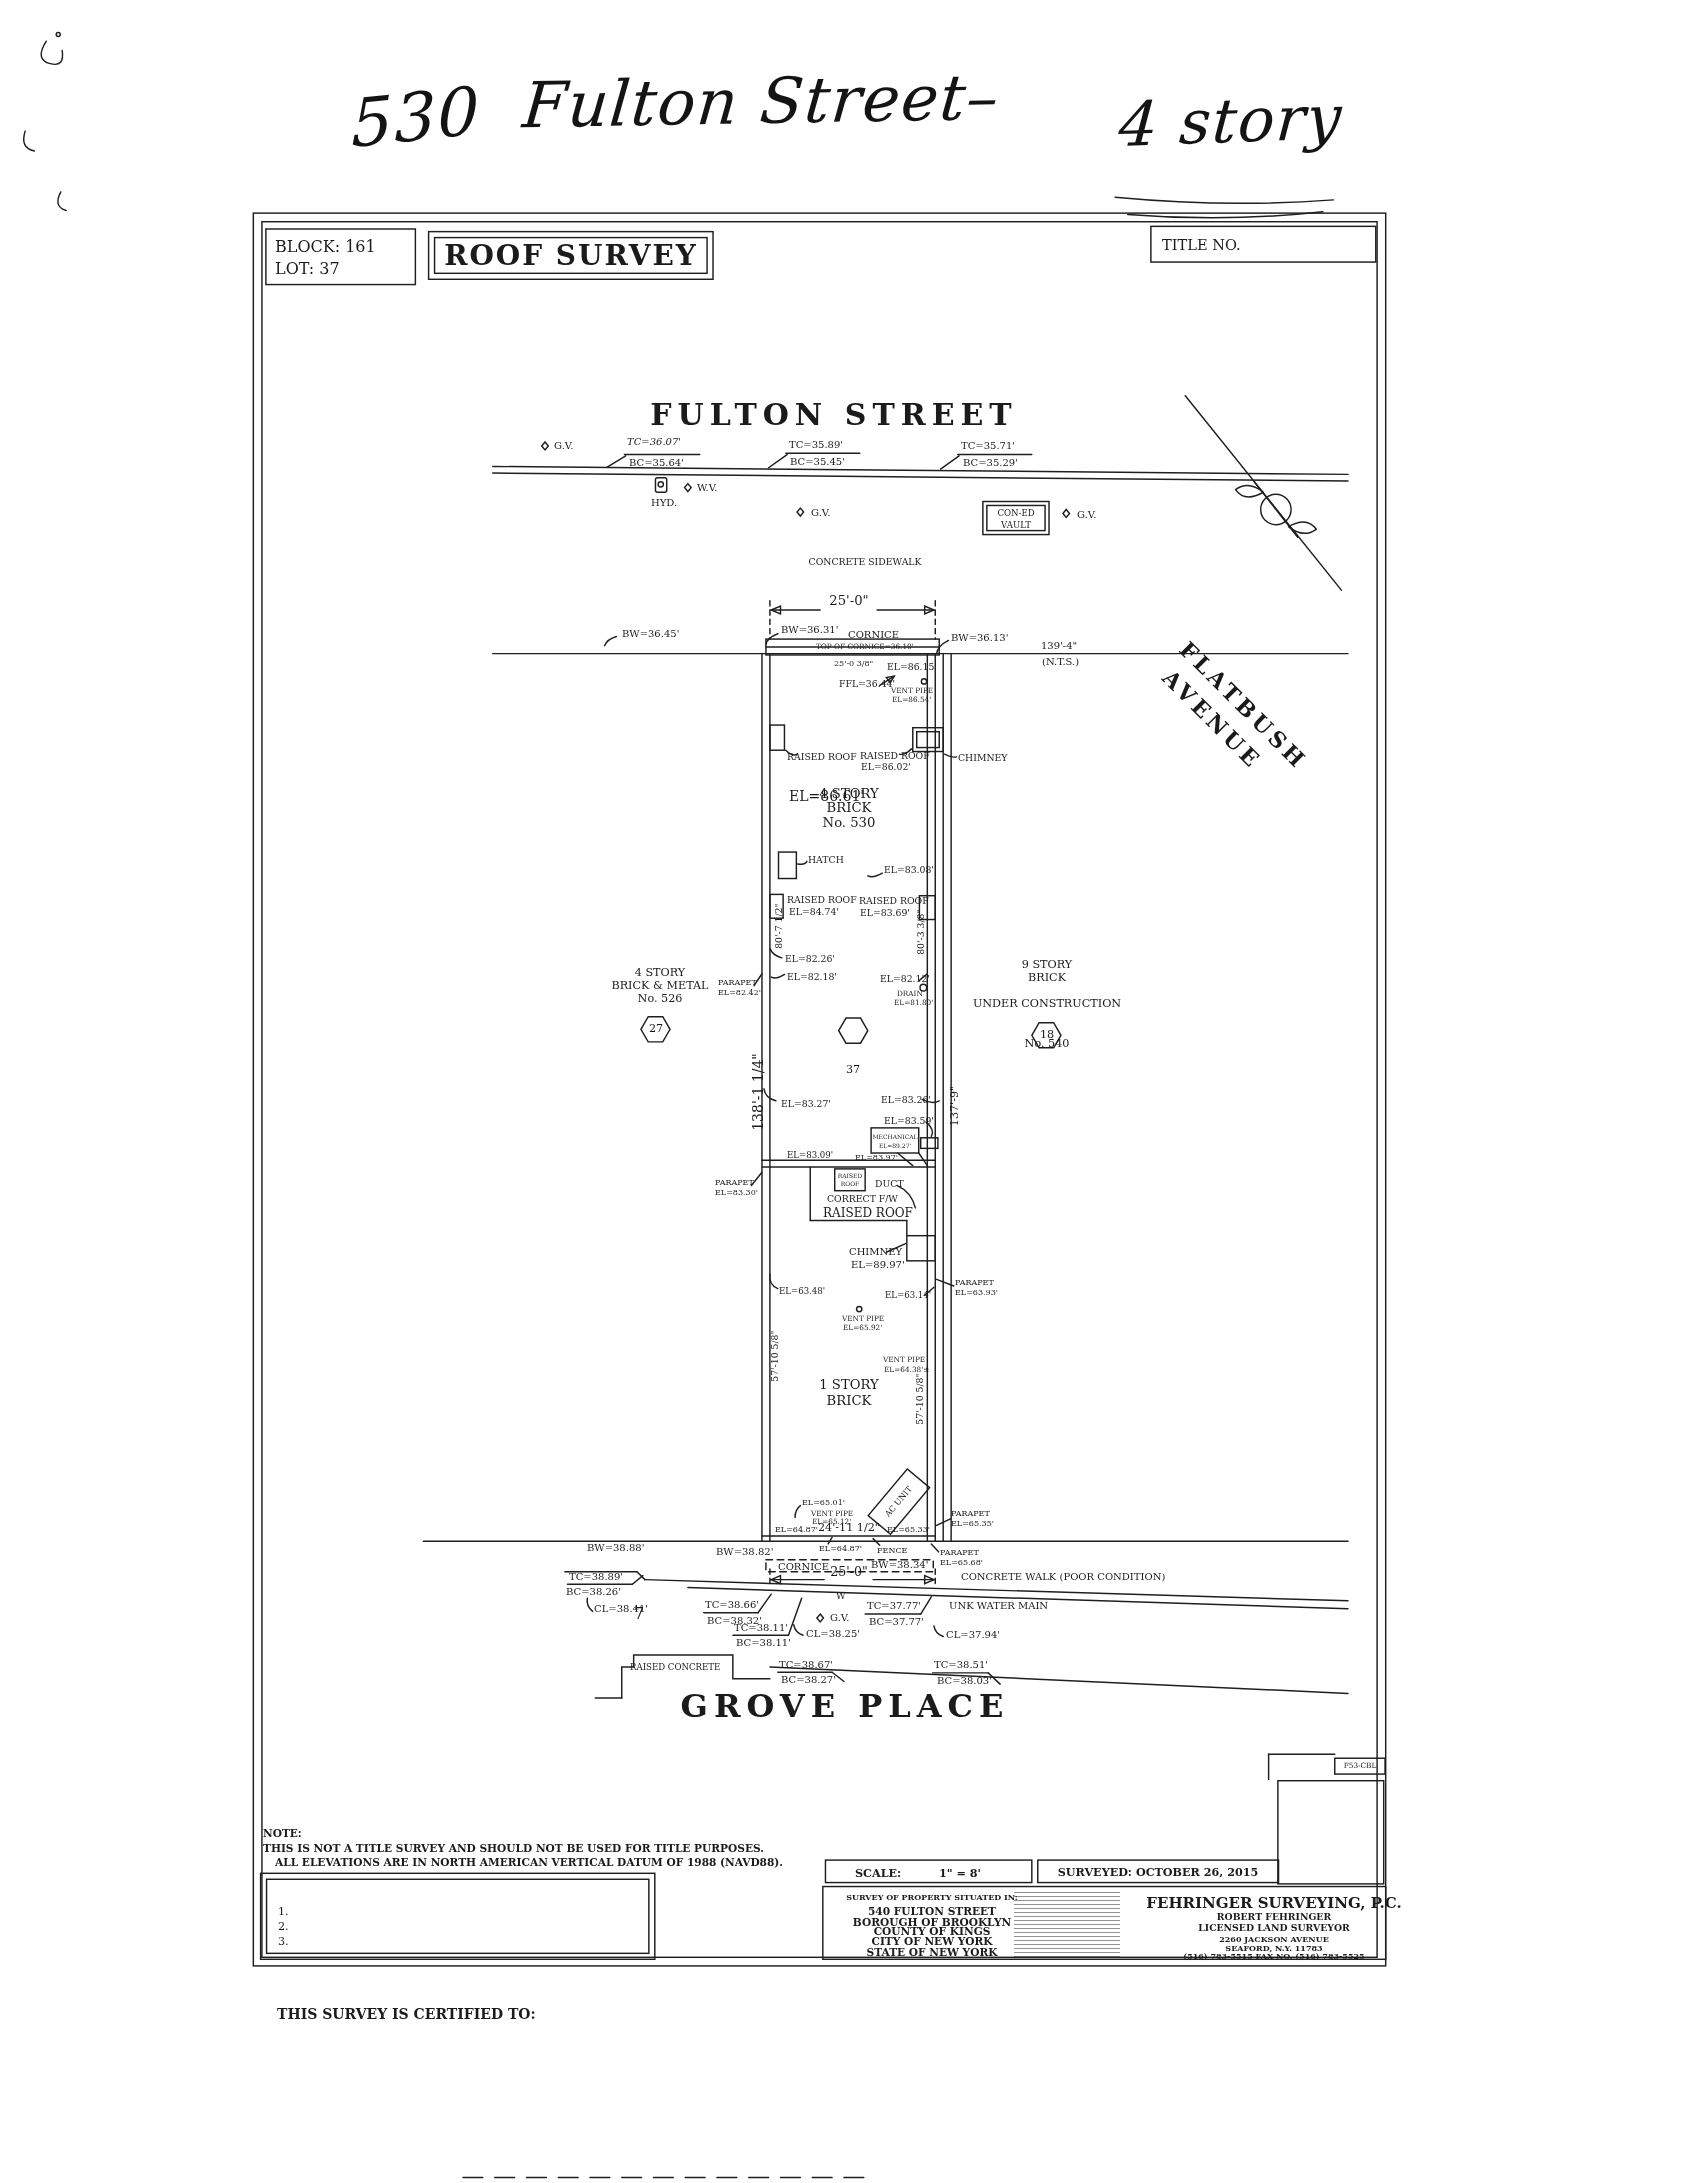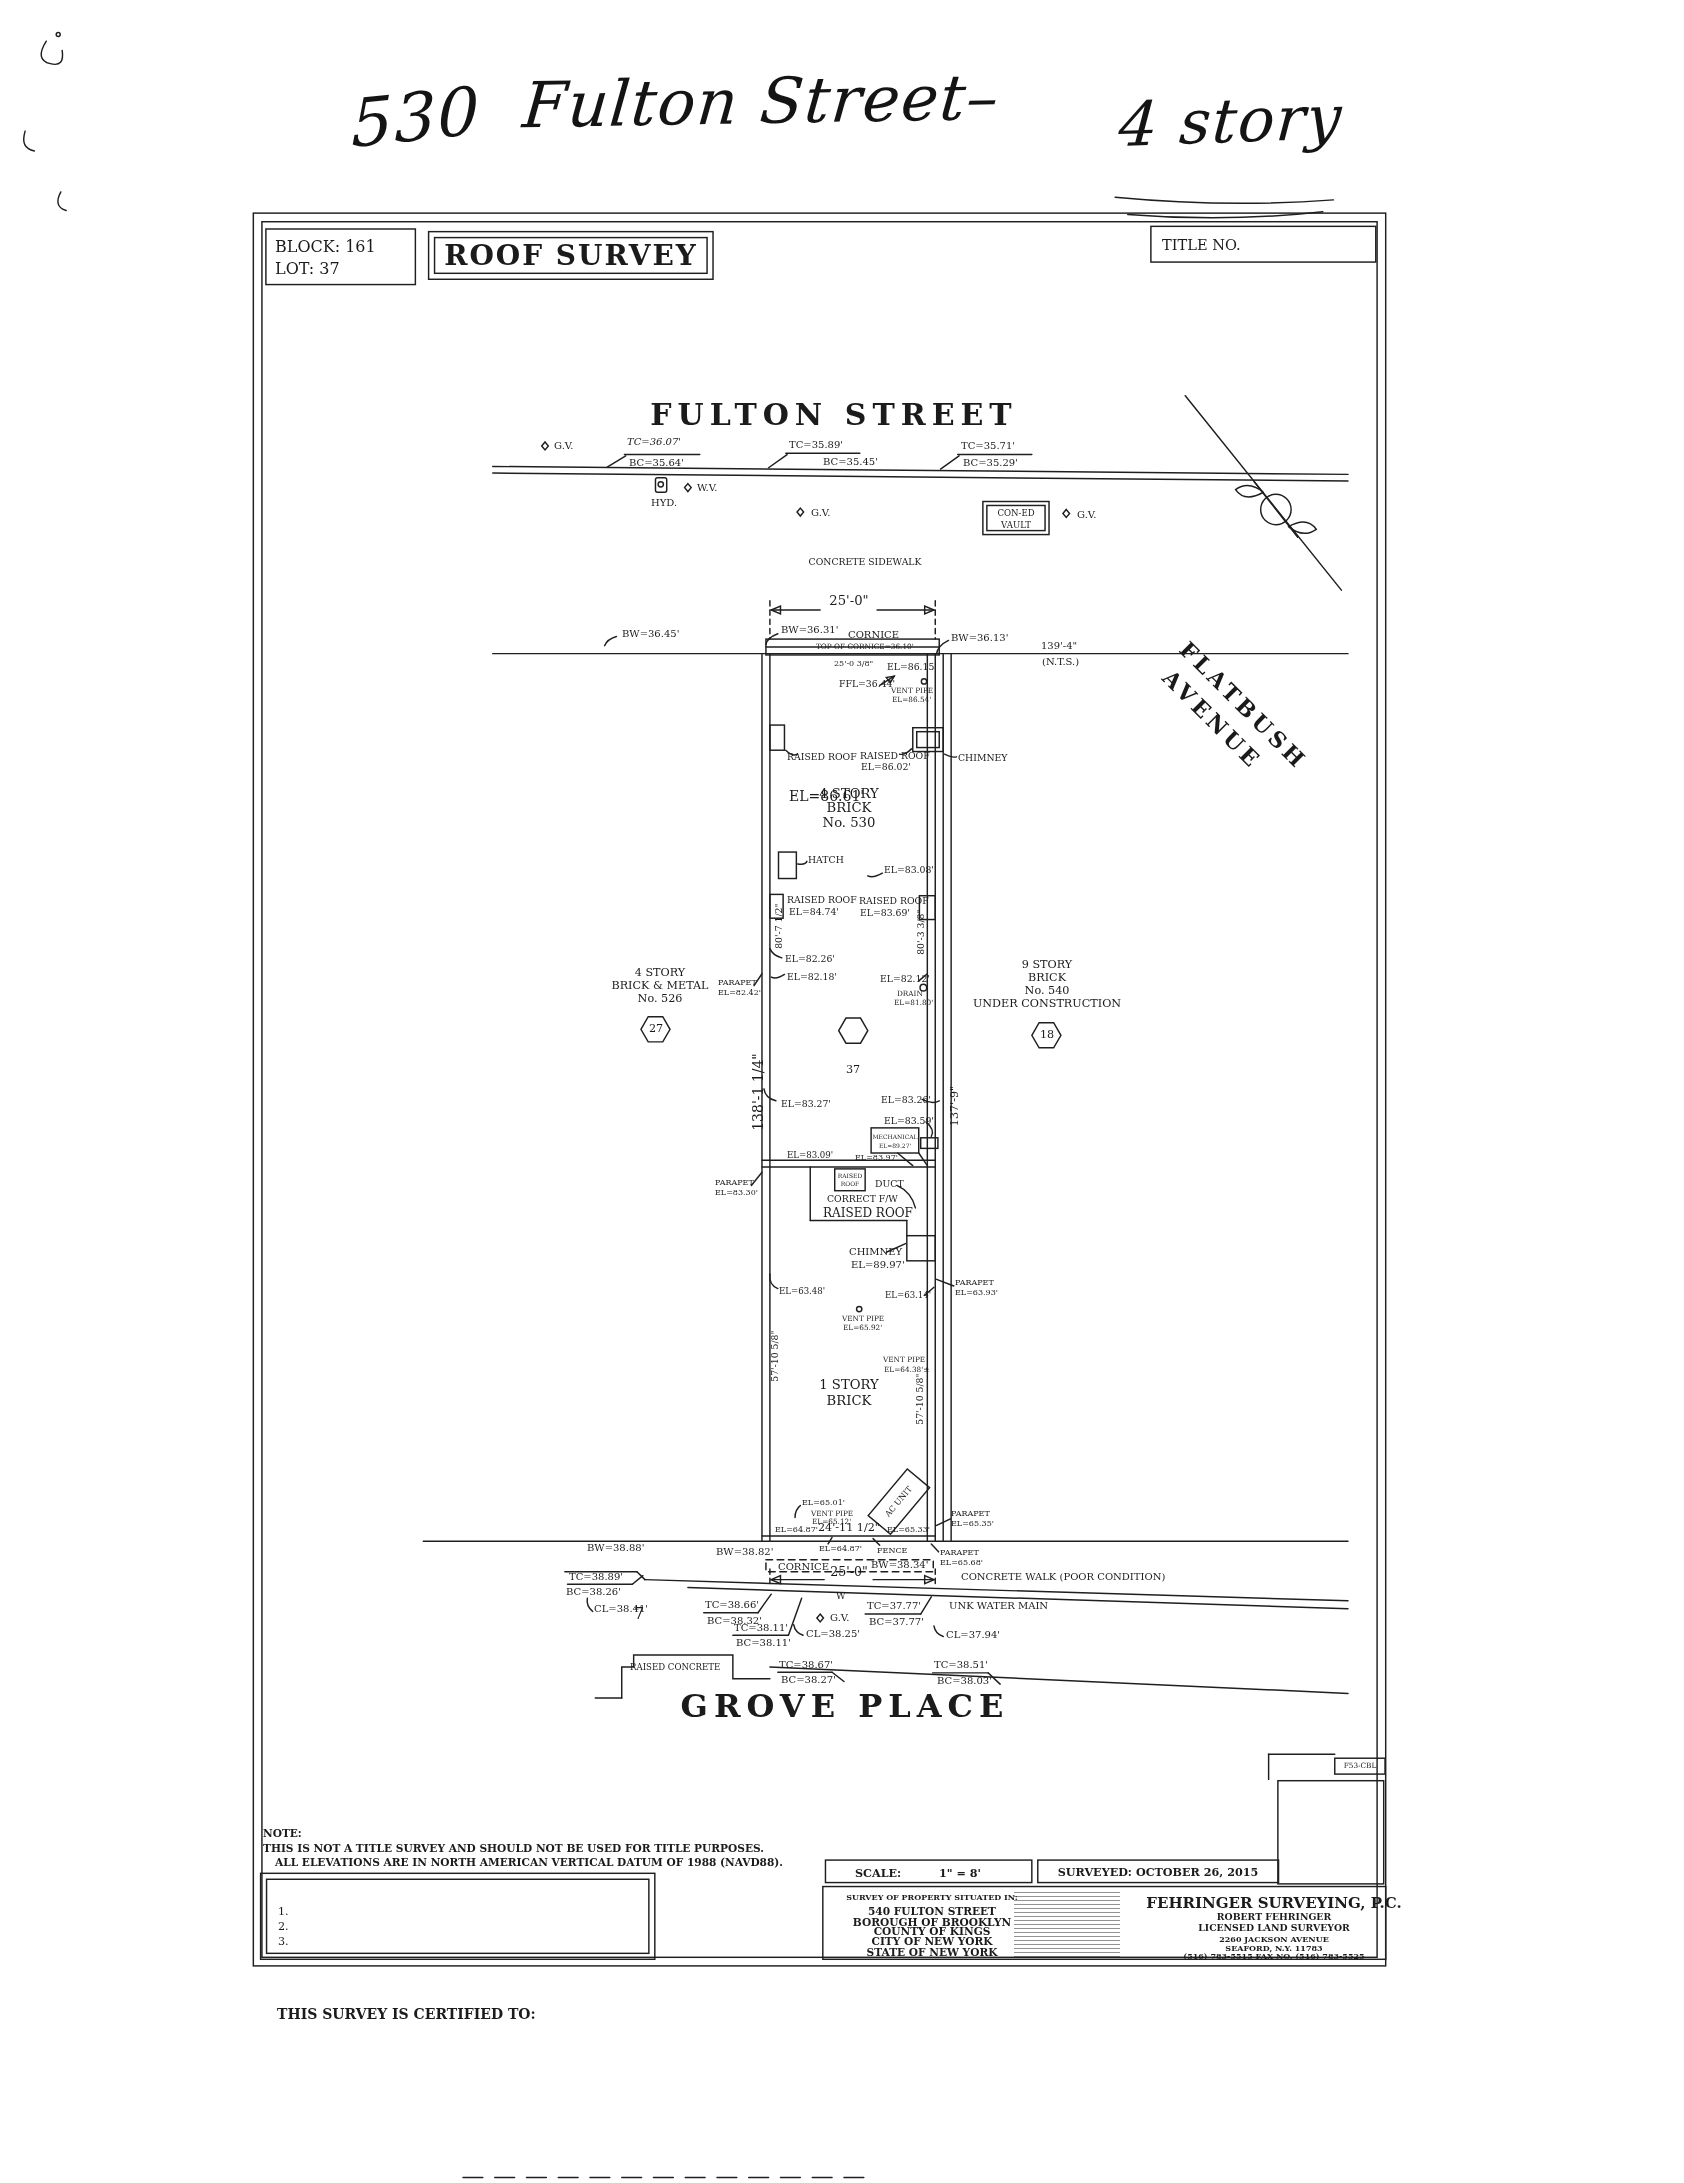--- a/index.html
+++ b/index.html
@@ -283,21 +283,21 @@
     <span>FLATBUSH</span>
     <span>AVENUE</span>
   </div>
 
   <div>
 
   <div class="lbl" style="left: 554px; top: 446px; font-size: 10px; transform: translate(0px, -50%);">G.V.</div>
       <div class="lbl" style="left: 627px; top: 442px; font-size: 10px; transform: translate(0px, -50%); font-style: italic;">TC=36.07'</div>
       <div class="lbl" style="left: 629px; top: 463px; font-size: 10px; transform: translate(0px, -50%);">BC=35.64'</div>
       <div class="lbl" style="left: 789px; top: 445px; font-size: 10px; transform: translate(0px, -50%);">TC=35.89'</div>
-      <div class="lbl" style="left: 790px; top: 462px; font-size: 10px; transform: translate(0px, -50%); margin-left: 33px;">BC=35.45'</div>
+      <div class="lbl" style="left: 790px; top: 462px; font-size: 10px; transform: translate(0px, -50%);">BC=35.45'</div>
       <div class="lbl" style="left: 961px; top: 446px; font-size: 10px; transform: translate(0px, -50%);">TC=35.71'</div>
       <div class="lbl" style="left: 963px; top: 463px; font-size: 10px; transform: translate(0px, -50%);">BC=35.29'</div>
       <div class="lbl" style="left: 651px; top: 503px; font-size: 10px; transform: translate(0px, -50%);">HYD.</div>
       <div class="lbl" style="left: 697px; top: 488px; font-size: 10px; transform: translate(0px, -50%);">W.V.</div>
       <div class="lbl" style="left: 811px; top: 513px; font-size: 10px; transform: translate(0px, -50%);">G.V.</div>
       <div class="lbl" style="left: 1016px; top: 513px; font-size: 8.6px; transform: translate(-50%, -50%);">CON-ED</div>
       <div class="lbl" style="left: 1016px; top: 525px; font-size: 8.6px; transform: translate(-50%, -50%);">VAULT</div>
       <div class="lbl" style="left: 1077px; top: 515px; font-size: 10px; transform: translate(0px, -50%);">G.V.</div>
       <div class="lbl" style="left: 865px; top: 562px; font-size: 9.3px; transform: translate(-50%, -50%);">CONCRETE SIDEWALK</div>
       <div class="lbl" style="left: 849px; top: 601px; font-size: 13.2px; transform: translate(-50%, -50%);">25'-0"</div>
@@ -335,21 +335,21 @@
       <div class="lbl" style="left: 718px; top: 993px; font-size: 8px; transform: translate(0px, -50%);">EL=82.42'</div>
       <div class="lbl" style="left: 880px; top: 979px; font-size: 9.3px; transform: translate(0px, -50%);">EL=82.12'</div>
       <div class="lbl" style="left: 897px; top: 994px; font-size: 7.3px; transform: translate(0px, -50%);">DRAIN</div>
       <div class="lbl" style="left: 894px; top: 1003px; font-size: 7.3px; transform: translate(0px, -50%);">EL=81.80'</div>
       <div class="lbl" style="left: 660px; top: 973px; font-size: 11.2px; transform: translate(-50%, -50%);">4 STORY</div>
       <div class="lbl" style="left: 660px; top: 986px; font-size: 11.2px; transform: translate(-50%, -50%);">BRICK &amp; METAL</div>
       <div class="lbl" style="left: 660px; top: 999px; font-size: 11.2px; transform: translate(-50%, -50%);">No. 526</div>
       <div class="lbl" style="left: 656px; top: 1029px; font-size: 11.2px; transform: translate(-50%, -50%);">27</div>
       <div class="lbl" style="left: 1047px; top: 965px; font-size: 11.2px; transform: translate(-50%, -50%);">9 STORY</div>
       <div class="lbl" style="left: 1047px; top: 978px; font-size: 11.2px; transform: translate(-50%, -50%);">BRICK</div>
-      <div class="lbl" style="left: 1047px; top: 991px; font-size: 11.2px; transform: translate(-50%, -50%);">No. 540</div>
+      <div class="lbl" style="left: 1047px; top: 1044px; font-size: 11.2px; transform: translate(-50%, -50%);">No. 540</div>
       <div class="lbl" style="left: 1047px; top: 1004px; font-size: 11.2px; transform: translate(-50%, -50%);">UNDER CONSTRUCTION</div>
       <div class="lbl" style="left: 1047px; top: 1035px; font-size: 11.2px; transform: translate(-50%, -50%);">18</div>
       <div class="lbl" style="left: 853px; top: 1031px; font-size: 11.2px; transform: translate(-50%, -50%); margin-top: 39px;">37</div>
       <div class="lbl" style="left: 758px; top: 1092px; font-size: 14px; transform: translate(-50%, -50%) rotate(-90deg);">138'-1 1/4"</div>
       <div class="lbl" style="left: 955px; top: 1106px; font-size: 11.2px; transform: translate(-50%, -50%) rotate(-90deg);">137'-9"</div>
       <div class="lbl" style="left: 781px; top: 1104px; font-size: 9.3px; transform: translate(0px, -50%);">EL=83.27'</div>
       <div class="lbl" style="left: 881px; top: 1100px; font-size: 9.3px; transform: translate(0px, -50%);">EL=83.26'</div>
       <div class="lbl" style="left: 884px; top: 1121px; font-size: 9.3px; transform: translate(0px, -50%);">EL=83.59'</div>
       <div class="lbl" style="left: 895px; top: 1137px; font-size: 6px; transform: translate(-50%, -50%);">MECHANICAL</div>
       <div class="lbl" style="left: 895px; top: 1146px; font-size: 6px; transform: translate(-50%, -50%);">EL=89.27'</div>

